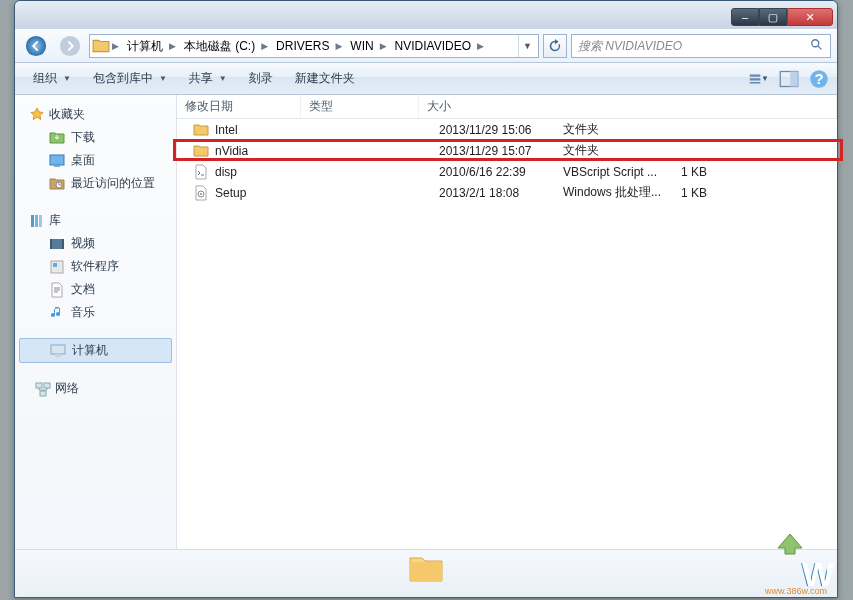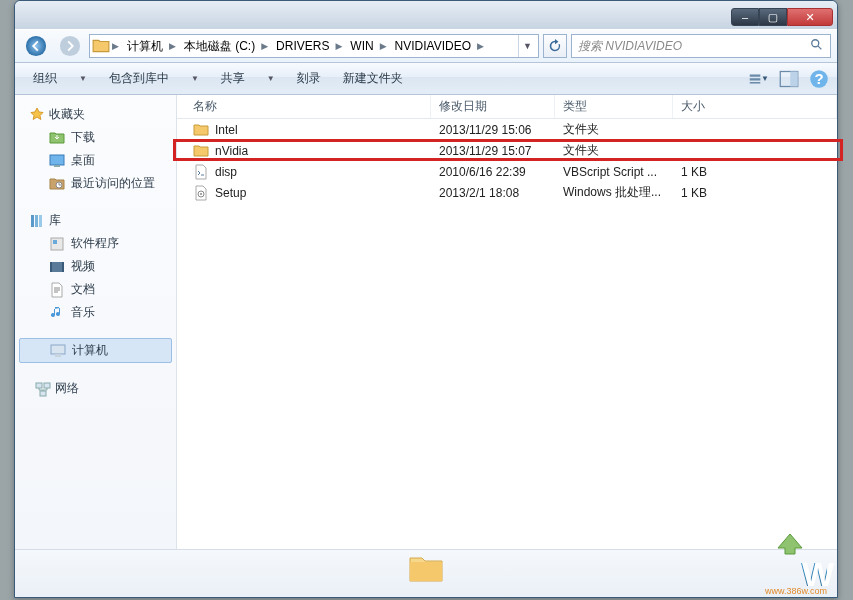--- a/index.html
+++ b/index.html
@@ -109,21 +109,21 @@
   height: 32px;
   background: linear-gradient(#f7fbff, #e7eff8 45%, #dbe6f2 46%, #e4edf7);
   border-bottom: 1px solid #b5c4d7;
   display: flex; align-items: center;
   padding: 0 8px;
   gap: 2px;
 }
 .tbtn {
   padding: 4px 10px;
   display: flex; align-items: center;
-  gap: 20px;
+  gap: 4px;
   color: #2c3b4a;
 }
 .tbtn .dd { font-size: 8px; color: #556; margin-left: 2px; }
 .tb-right { margin-left: auto; display: flex; gap: 10px; align-items: center; }
 .tb-right .tico { width: 20px; height: 20px; display: flex; align-items: center; justify-content: center; color: #3a5a7a; }
 
 .body {
   flex: 1; display: flex; min-height: 0;
   background: #a3a3a3;
 }
@@ -372,35 +372,35 @@
                 <rect x="2" y="2" width="3" height="12" fill="#5a9aca"></rect>
                 <rect x="6" y="2" width="3" height="12" fill="#7ab4da"></rect>
                 <rect x="10" y="2" width="3" height="12" fill="#9acaea"></rect>
               </svg>
             </span>
           <span>库</span>
         </div>
         <div class="sitem">
             <span class="ic">
               <svg viewBox="0 0 16 16">
-                <rect x="2" y="2" width="12" height="12" fill="#e8e8e8" stroke="#aaa"></rect>
-                <rect x="4" y="4" width="4" height="4" fill="#6aaada"></rect>
-              </svg>
-            </span>
-            <span>软件程序</span>
-          </div>
-        <div class="sitem">
-            <span class="ic">
-              <svg viewBox="0 0 16 16">
                 <rect x="1" y="3" width="14" height="10" fill="#5a7a9a"></rect>
                 <rect x="1" y="3" width="2" height="10" fill="#3a5a7a"></rect>
                 <rect x="13" y="3" width="2" height="10" fill="#3a5a7a"></rect>
               </svg>
             </span>
             <span>视频</span>
+          </div>
+        <div class="sitem">
+            <span class="ic">
+              <svg viewBox="0 0 16 16">
+                <rect x="2" y="2" width="12" height="12" fill="#e8e8e8" stroke="#aaa"></rect>
+                <rect x="4" y="4" width="4" height="4" fill="#6aaada"></rect>
+              </svg>
+            </span>
+            <span>软件程序</span>
           </div>
         <div class="sitem">
             <span class="ic">
               <svg viewBox="0 0 16 16">
                 <path d="M3 1h7l3 3v11H3z" fill="#fff" stroke="#aaa"></path>
                 <path d="M5 6h6M5 8h6M5 10h4" stroke="#888"></path>
               </svg>
             </span>
             <span>文档</span>
           </div>
@@ -436,21 +436,20 @@
                 <path d="M4 7v2h8V7M8 9v1" stroke="#8aa" fill="none"></path>
               </svg>
             </span>
             <span>网络</span>
           </div>
       </div>
     </div>
 
     <div class="filepane">
       <div class="colhdr">
-        <div class="c-name">名称</div>
         <div class="c-date">修改日期</div>
         <div class="c-type">类型</div>
         <div class="c-size">大小</div>
       </div>
       <div class="rows">
         <div class="row">
           <div class="cell c-name">
               <span class="ic">
                 <svg viewBox="0 0 16 16">
                   <path d="M1 3h5l1 1h8v9H1z" fill="#f5c96b" stroke="#c79a3a"></path>

